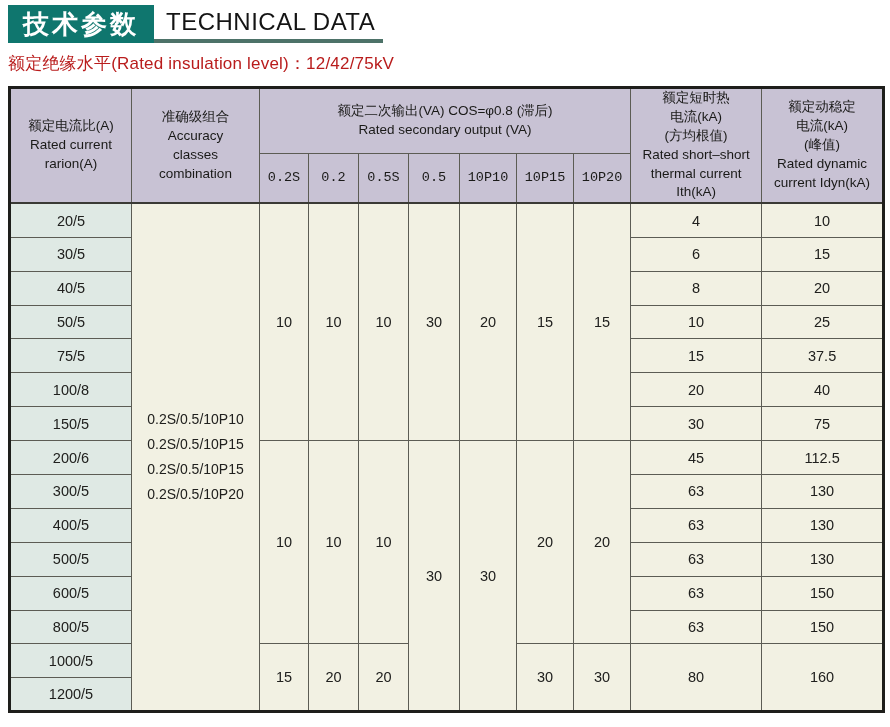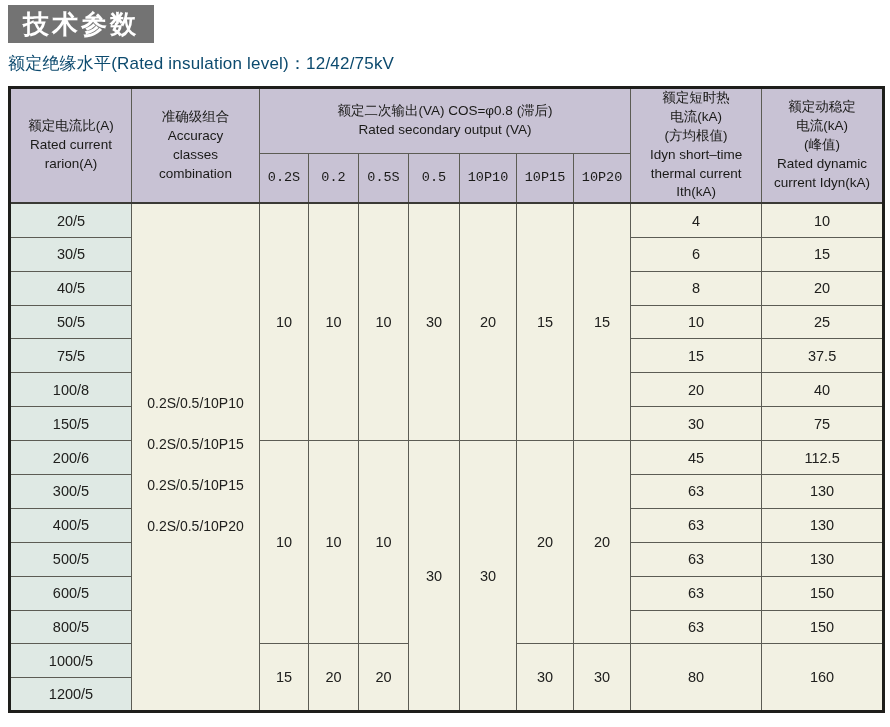--- a/index.html
+++ b/index.html
@@ -6,32 +6,32 @@
   body{
     width:890px;height:727px;background:#ffffff;
     font-family:"Liberation Sans","DejaVu Sans",sans-serif;
     color:#1c1c1a;overflow:hidden;
   }
   .page{position:relative;width:890px;height:727px;}
 
   
   .titlebar{display:flex;align-items:stretch;margin:5px 0 0 8px;height:38px;}
   .title-block{
-    background:#737373;color:#ffffff;font-size:26px;font-weight:bold;
+    background:#0f766e;color:#ffffff;font-size:26px;font-weight:bold;
     letter-spacing:3px;display:flex;align-items:center;justify-content:center;
     padding:0 15px;
   }
   .title-en{
     font-size:24px;color:#141414;letter-spacing:0.5px;
     display:flex;align-items:center;
     border-bottom:4px solid #4d7268;
     padding:0 8px 0 12px;min-width:195px;
   }
   .subtitle{
-    margin:9px 0 11px 8px;font-size:17px;color:#0c4a6e;letter-spacing:0.2px;
+    margin:9px 0 11px 8px;font-size:17px;color:#b91c1c;letter-spacing:0.2px;
   }
 
   
   table.tech{
     border-collapse:collapse;table-layout:fixed;width:874px;margin-left:8px;
     border:3px solid #1e1e1b;
   }
   .tech th,.tech td{
     border:1px solid #5c5c54;text-align:center;vertical-align:middle;
     padding:0 2px;overflow:hidden;
@@ -40,29 +40,30 @@
     background:#c8c2d4;font-weight:normal;font-size:13.5px;color:#1a1a18;
   }
   .tech thead tr.grp th{height:56px;}
   .tech thead tr.sub th{height:43px;font-family:Liberation Mono, monospace;}
   .tech thead th.hdr-deep{border-bottom:2px solid #3a3a35;}
   .tech thead tr.sub th{border-bottom:2px solid #3a3a35;}
   .hl{line-height:1.4;}
   .tech tbody tr{height:33.9px;}
   .tech td{background:#f2f1e3;font-size:14.5px;color:#20201e;}
   .tech td.ratio{background:#dfe9e4;margin-top:48px;}
-  .acc-line{line-height:25px;font-size:14px;margin-top:16px;}
+  .acc-line{line-height:25px;font-size:14px;}
 </style>
 </head>
 <body>
 
 <div class="page">
 
   <div class="titlebar">
     <div class="title-block">技术参数</div>
+    <div class="title-en">TECHNICAL DATA</div>
   </div>
 
   <div class="subtitle">额定绝缘水平(Rated insulation level)：12/42/75kV</div>
 
   <table class="tech">
     <colgroup>
       <col style="width:122px">
         <col style="width:128px">
       <col style="width:49px">
         <col style="width:50px">
@@ -88,21 +89,21 @@
           <div class="hl">combination</div>
         </th>
         <th colspan="7">
           <div class="hl">额定二次输出(VA) COS=φ0.8 (滞后)</div>
           <div class="hl">Rated secondary output (VA)</div>
         </th>
         <th rowspan="2" class="hdr-deep">
           <div class="hl">额定短时热</div>
           <div class="hl">电流(kA)</div>
           <div class="hl">(方均根值)</div>
-          <div class="hl">Idyn short–time</div>
+          <div class="hl">Rated short–short</div>
           <div class="hl">thermal current</div>
           <div class="hl">Ith(kA)</div>
         </th>
         <th rowspan="2" class="hdr-deep">
           <div class="hl">额定动稳定</div>
           <div class="hl">电流(kA)</div>
           <div class="hl">(峰值)</div>
           <div class="hl">Rated dynamic</div>
           <div class="hl">current Idyn(kA)</div>
         </th>

